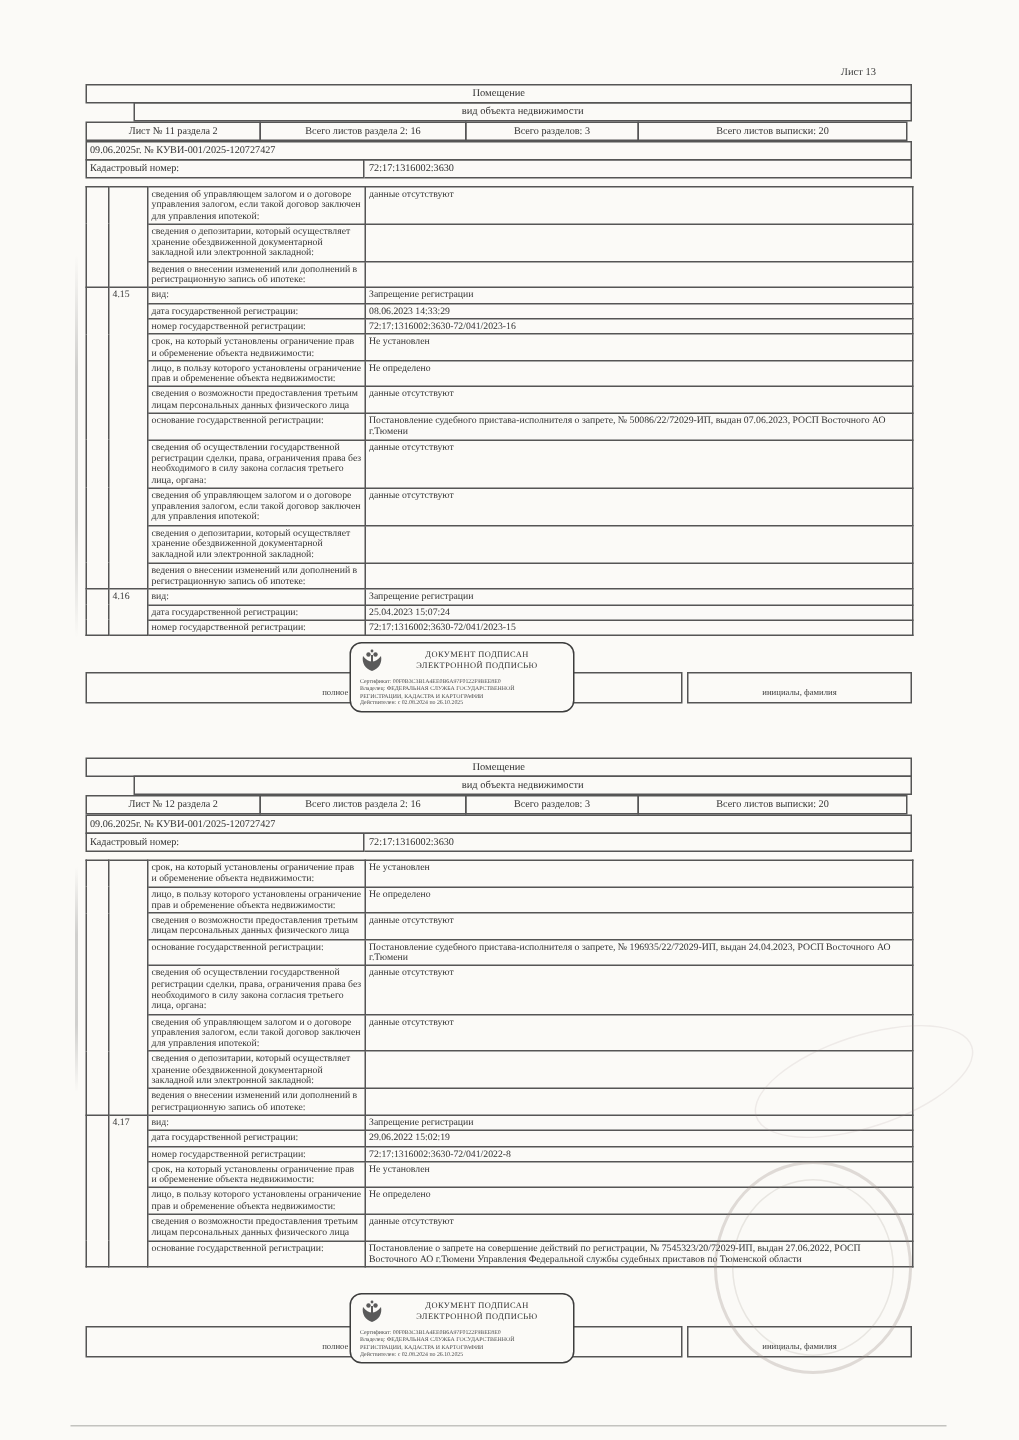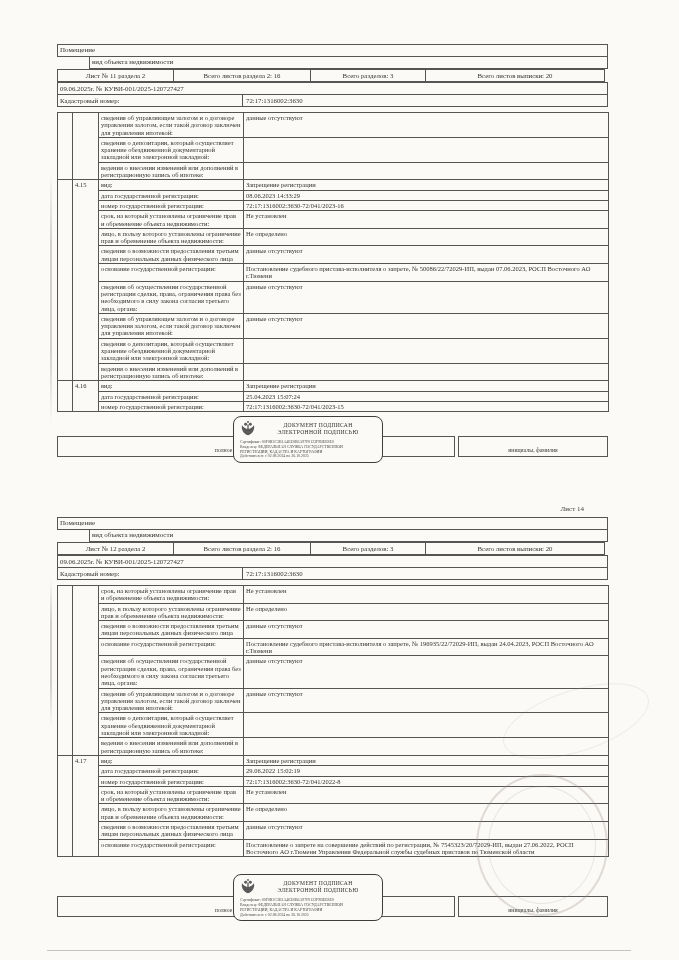--- a/index.html
+++ b/index.html
@@ -11,21 +11,21 @@
   }
   .page{position:absolute;left:57px;width:551px;}
   .p1{top:44px;}
   .p2{top:505px;}
 
   .sheet-label{
     text-align:right;padding-right:24px;font-size:7px;line-height:9px;
     margin-bottom:3px;color:#3b3b3b;
   }
   .hdr-row{
-    border:1px solid #555;font-size:7px;line-height:9px;
+    border:1px solid #555;font-size:7px;line-height:9px;text-align:center;
     padding:1px 2px;box-sizing:border-box;background:transparent;
   }
   .hdr-row + .hdr-row{margin-top:-1px;margin-left:32px;}
   .meta-row{display:flex;margin-top:0px;}
   .meta-cell{
     border:1px solid #555;font-size:6.8px;line-height:9px;text-align:center;
     padding:1px 1px;box-sizing:border-box;
   }
   .meta-cell + .meta-cell{margin-left:-1px;}
   .mc0{width:117px;} .mc1{width:138px;} .mc2{width:116px;} .mc3{width:180px;}
@@ -102,20 +102,21 @@
   .watermark2{
     position:absolute;left:500px;top:690px;width:150px;height:60px;
     border-radius:50%;border:1px solid rgba(160,145,140,.14);
     transform:rotate(-18deg);z-index:3;pointer-events:none;
   }
 </style>
 </head>
 <body>
 
 <section class="page p1">
+  <div class="sheet-label">Лист 13</div>
 
   <div>
     <div class="hdr-row">Помещение</div>
     <div class="hdr-row">вид объекта недвижимости</div>
     <div class="meta-row">
       <div class="meta-cell mc0">Лист № 11 раздела 2</div>
       <div class="meta-cell mc1">Всего листов раздела 2: 16</div>
       <div class="meta-cell mc2">Всего разделов: 3</div>
       <div class="meta-cell mc3">Всего листов выписки: 20</div>
     </div>
@@ -238,21 +239,20 @@
         <div>Сертификат: 00F0B3C3B1A4EE0B6A97F0122F9BEE8E0</div>
         <div>Владелец: ФЕДЕРАЛЬНАЯ СЛУЖБА ГОСУДАРСТВЕННОЙ</div>
         <div>РЕГИСТРАЦИИ, КАДАСТРА И КАРТОГРАФИИ</div>
         <div>Действителен: с 02.08.2024 по 26.10.2025</div>
       </div>
     </div>
   </div>
 </section>
 
 <section class="page p2">
-  <div class="sheet-label">Лист 14</div>
 
   <div>
     <div class="hdr-row">Помещение</div>
     <div class="hdr-row">вид объекта недвижимости</div>
     <div class="meta-row">
       <div class="meta-cell mc0">Лист № 12 раздела 2</div>
       <div class="meta-cell mc1">Всего листов раздела 2: 16</div>
       <div class="meta-cell mc2">Всего разделов: 3</div>
       <div class="meta-cell mc3">Всего листов выписки: 20</div>
     </div>

